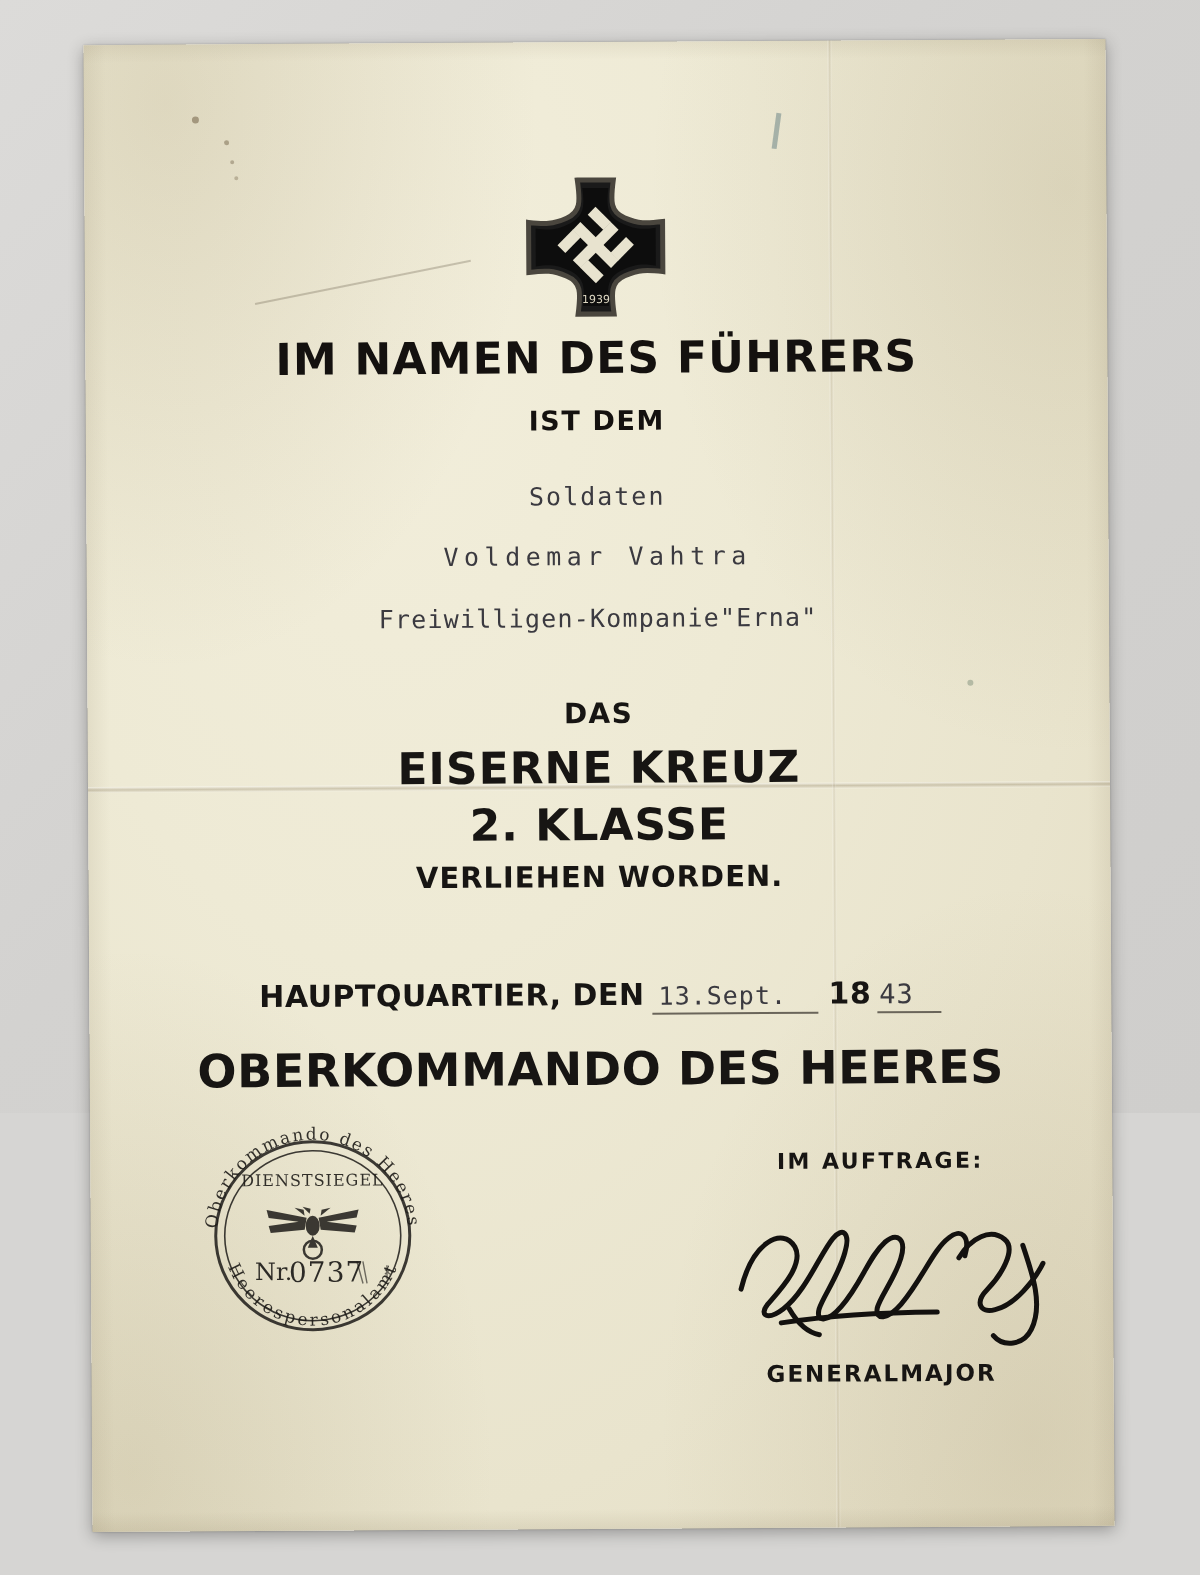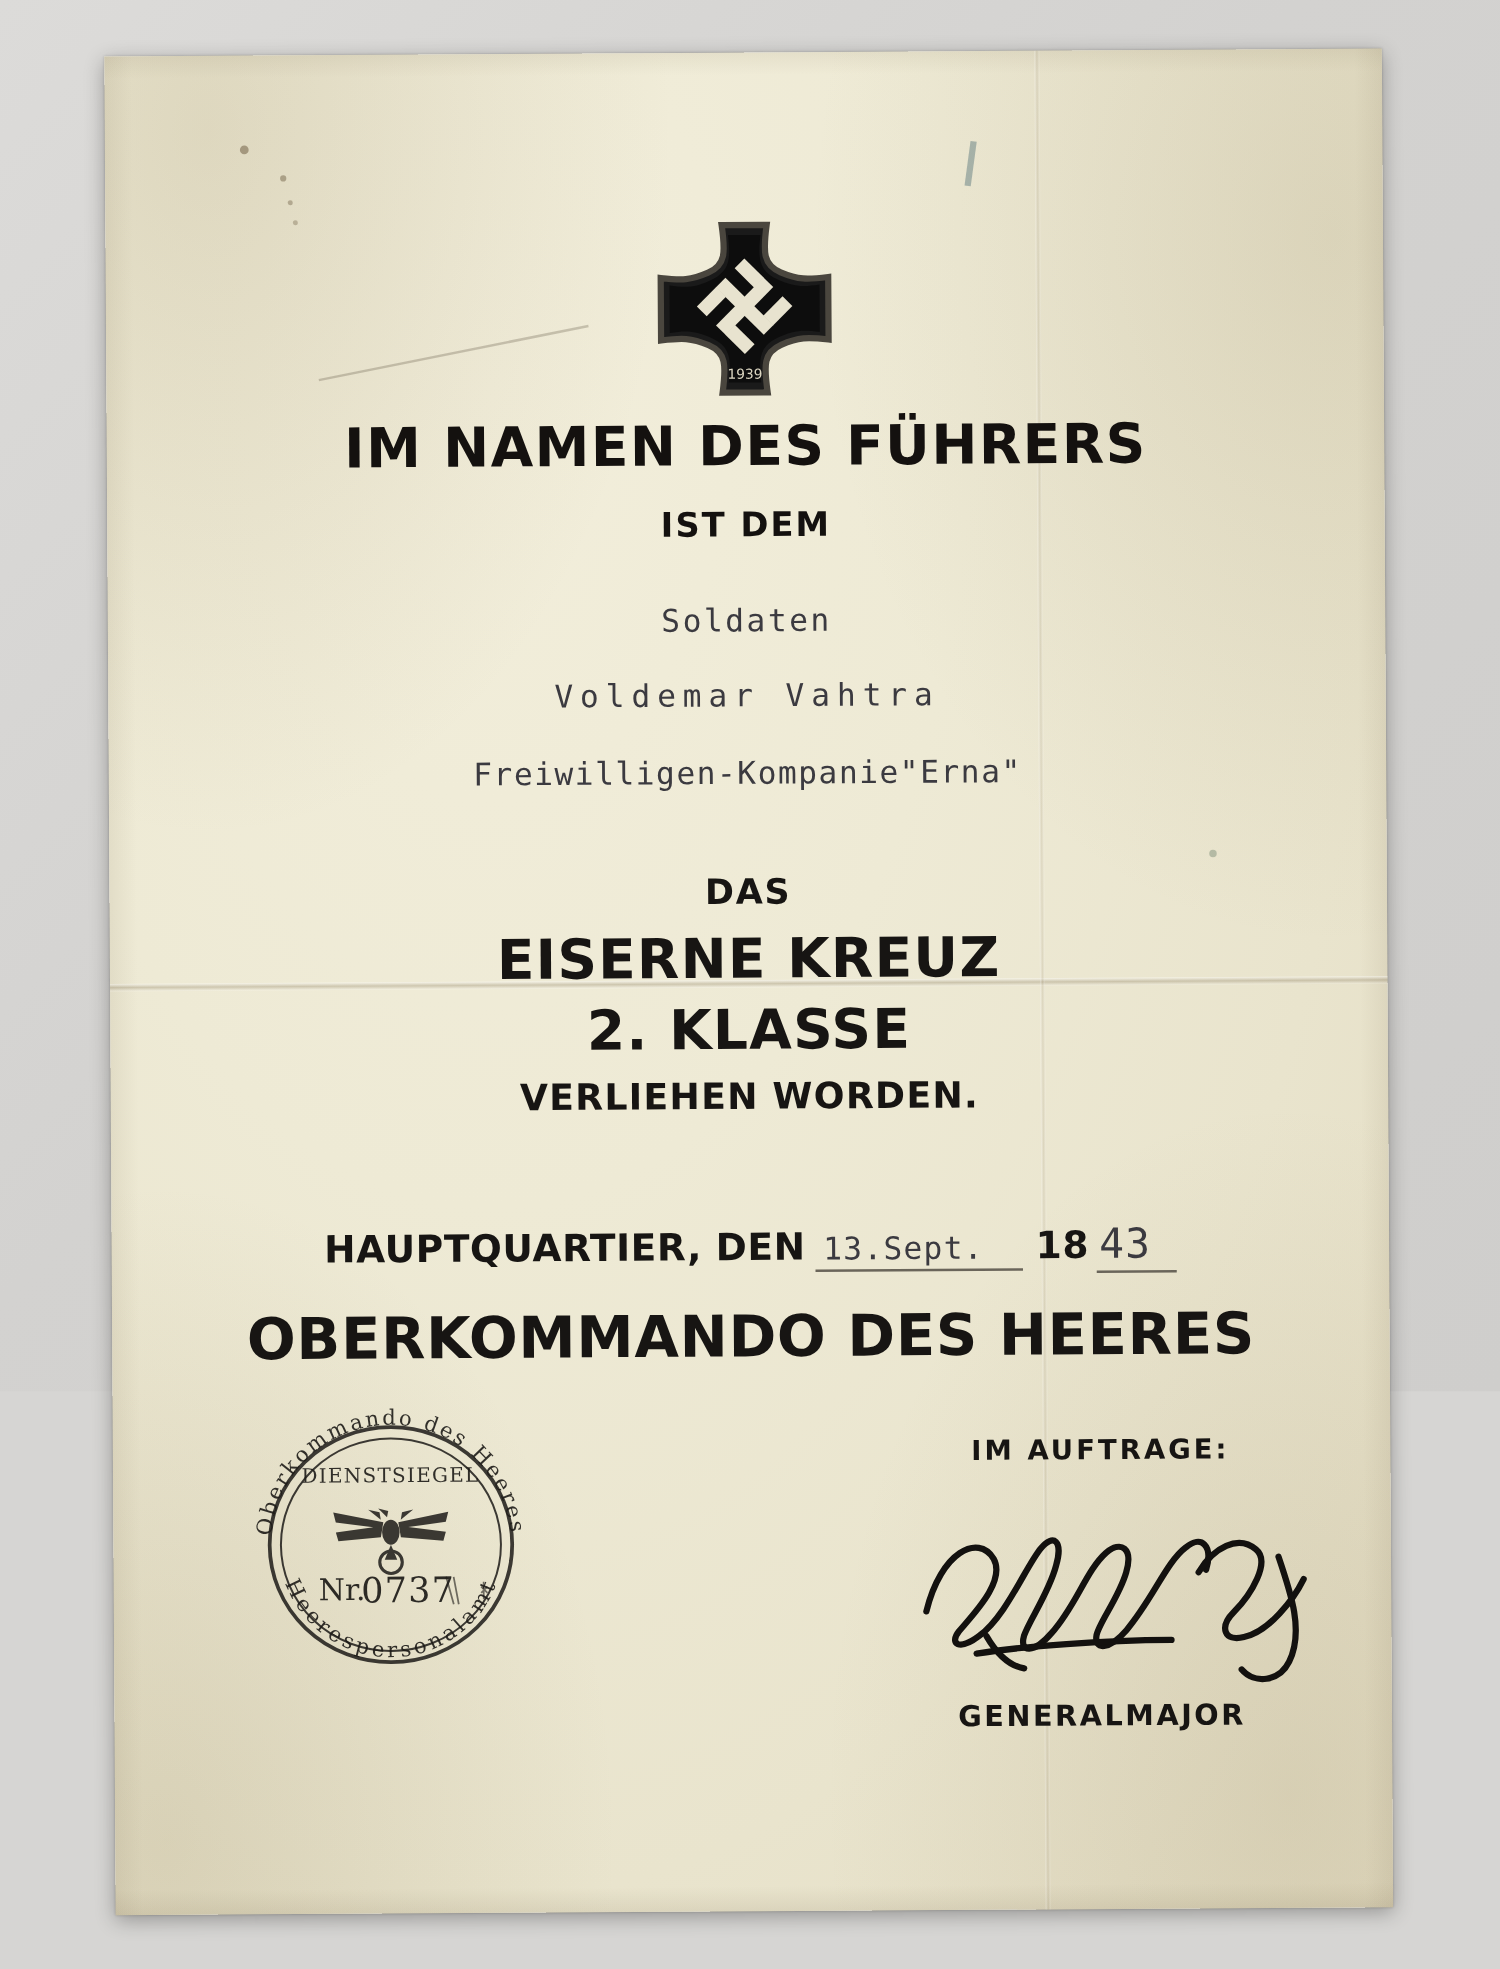--- a/index.html
+++ b/index.html
@@ -164,21 +164,21 @@
     color: #3b3a40;
     border-bottom: 2px solid #6a655a;
     padding: 0 10px 2px 6px;
     min-width: 150px;
     text-align: left;
   }
   .dateline .nineteen { margin: 0 6px 0 10px; }
   .dateline .typed-year {
     font-family: "DejaVu Sans Mono", monospace;
     font-weight: normal;
-    font-size: 33px;
+    font-size: 27px;
     letter-spacing: 1px;
     color: #3b3a40;
     border-bottom: 2px solid #6a655a;
     padding: 0 8px 2px 2px;
     min-width: 54px;
     text-align: left;
   }
 
   .ok-heeres {
     position: absolute;

